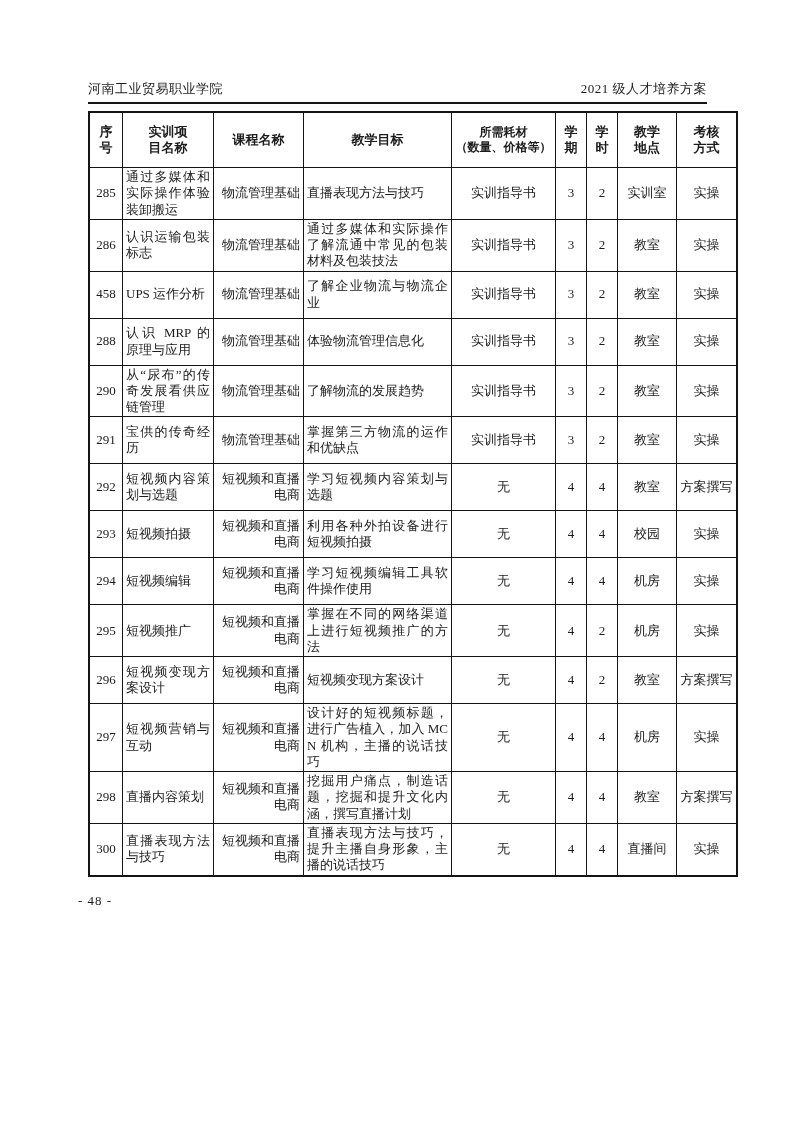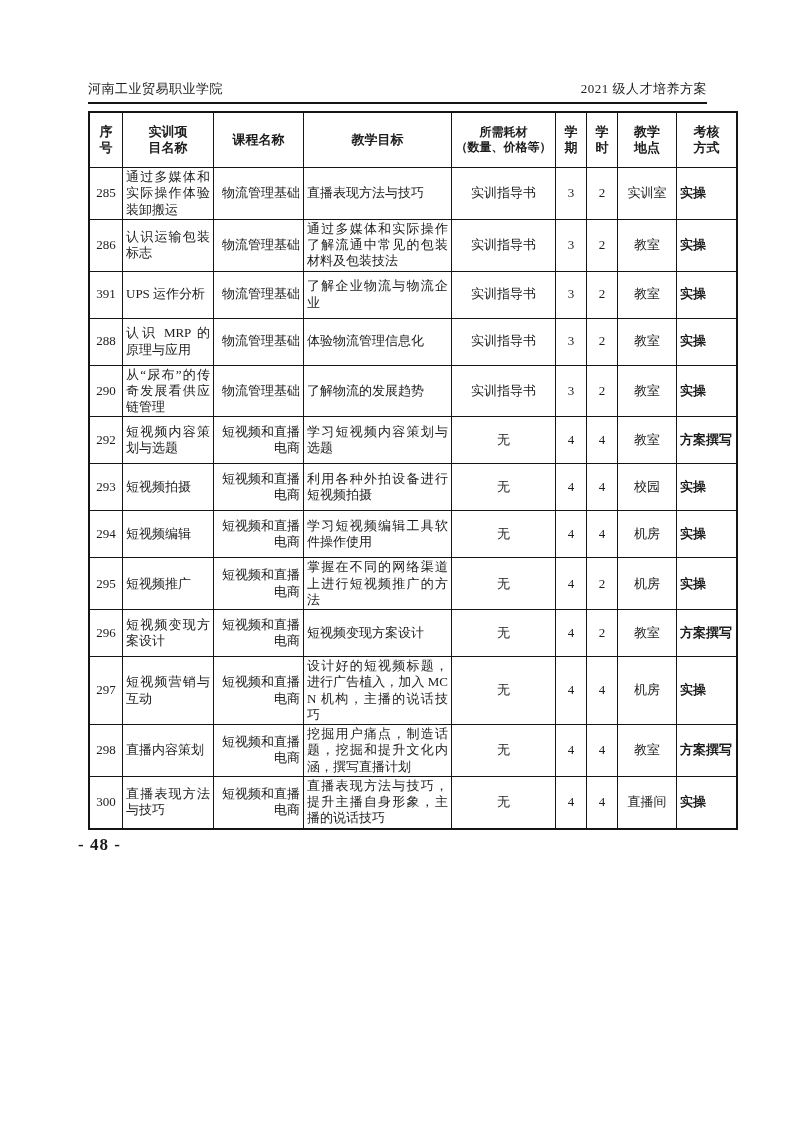--- a/index.html
+++ b/index.html
@@ -30,23 +30,23 @@
   table.training th.col-materials { font-size:12px; }
   table.training td { font-size:13px; height:44px; }
   .col-no        { width:30px;  text-align:center; }
   .col-name      { width:88px;  text-align:justify; }
   .col-course    { width:87px;  text-align:right; }
   .col-goal      { width:145px; text-align:justify;margin-top:18px; }
   .col-materials { width:101px; text-align:center;margin-left:16px; }
   .col-semester  { width:28px;  text-align:center; }
   .col-hours     { width:28px;  text-align:center; }
   .col-location  { width:56px;  text-align:center; }
-  .col-assessment{ width:57px;  text-align:left;font-weight:bold; }
+  .col-assessment{ width:57px;  text-align:center; }
   td.col-assessment { padding:1px 9px; }
-  .page-footer { margin-top:5px; font-size:17px; letter-spacing:1px; margin-left:-10px;font-weight:bold; }
+  .page-footer { margin-top:16px; font-size:13px; letter-spacing:1px; margin-left:-10px; }
 </style>
 </head>
 <body>
 
 <div class="page">
 
   <div class="page-header">
     <span>河南工业贸易职业学院</span>
     <span>2021 级人才培养方案</span>
   </div>
@@ -90,21 +90,21 @@
           <td class="col-name">认识运输包装标志</td>
           <td class="col-course">物流管理基础</td>
           <td class="col-goal">通过多媒体和实际操作了解流通中常见的包装材料及包装技法</td>
           <td class="col-materials">实训指导书</td>
           <td class="col-semester">3</td>
           <td class="col-hours">2</td>
           <td class="col-location">教室</td>
           <td class="col-assessment">实操</td>
         </tr>
         <tr>
-          <td class="col-no">391</td>
+          <td class="col-no">458</td>
           <td class="col-name">UPS 运作分析</td>
           <td class="col-course">物流管理基础</td>
           <td class="col-goal">了解企业物流与物流企业</td>
           <td class="col-materials">实训指导书</td>
           <td class="col-semester">3</td>
           <td class="col-hours">2</td>
           <td class="col-location">教室</td>
           <td class="col-assessment">实操</td>
         </tr>
         <tr>
@@ -116,20 +116,31 @@
           <td class="col-semester">3</td>
           <td class="col-hours">2</td>
           <td class="col-location">教室</td>
           <td class="col-assessment">实操</td>
         </tr>
         <tr>
           <td class="col-no">290</td>
           <td class="col-name">从“尿布”的传奇发展看供应链管理</td>
           <td class="col-course">物流管理基础</td>
           <td class="col-goal">了解物流的发展趋势</td>
+          <td class="col-materials">实训指导书</td>
+          <td class="col-semester">3</td>
+          <td class="col-hours">2</td>
+          <td class="col-location">教室</td>
+          <td class="col-assessment">实操</td>
+        </tr>
+        <tr>
+          <td class="col-no">291</td>
+          <td class="col-name">宝供的传奇经历</td>
+          <td class="col-course">物流管理基础</td>
+          <td class="col-goal">掌握第三方物流的运作和优缺点</td>
           <td class="col-materials">实训指导书</td>
           <td class="col-semester">3</td>
           <td class="col-hours">2</td>
           <td class="col-location">教室</td>
           <td class="col-assessment">实操</td>
         </tr>
         <tr>
           <td class="col-no">292</td>
           <td class="col-name">短视频内容策划与选题</td>
           <td class="col-course">短视频和直播电商</td>

